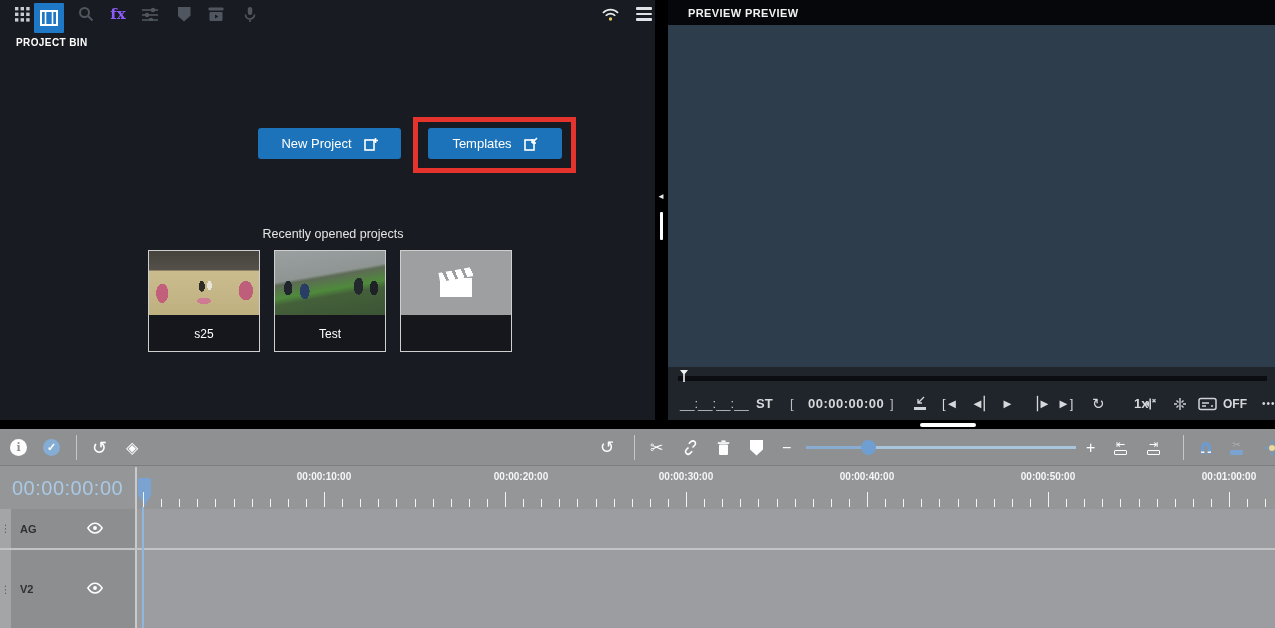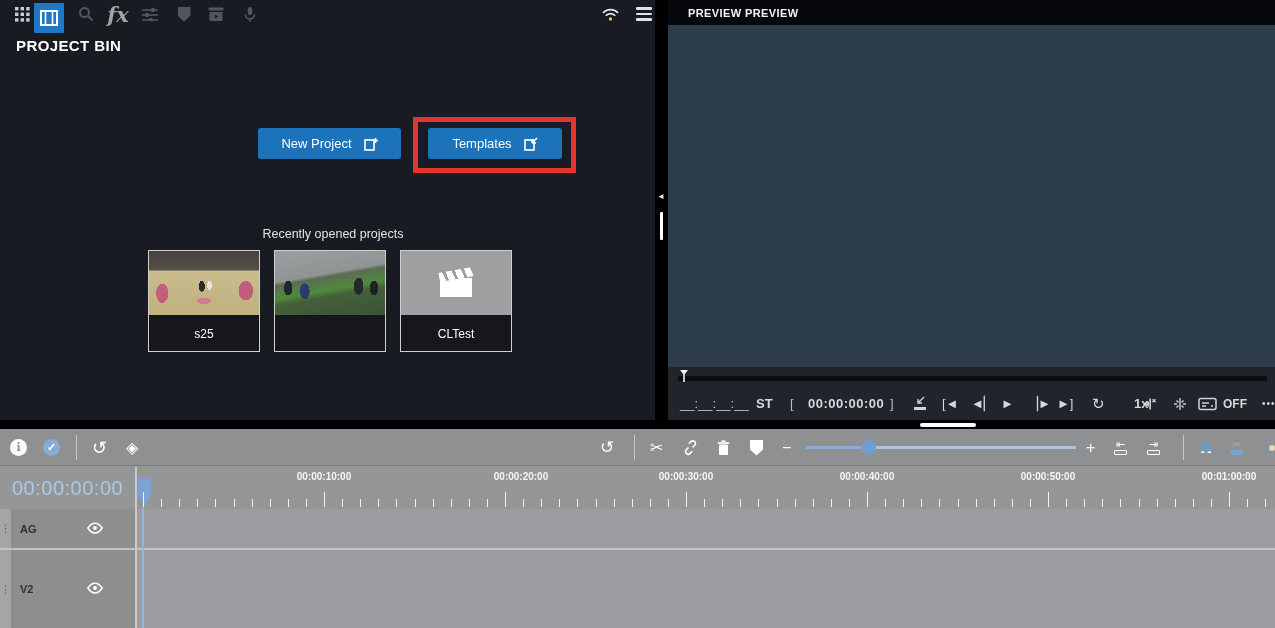--- a/index.html
+++ b/index.html
@@ -6,22 +6,22 @@
   body { background:#000; }
   .root { position:relative; width:1275px; height:628px; background:#000; overflow:hidden;
           font-family:"Liberation Sans", sans-serif; -webkit-font-smoothing:antialiased; }
 
   
   .left-panel { position:absolute; left:0; top:0; width:655px; height:420px; background:#181b21; }
   .lp-toolbar { position:absolute; left:0; top:0; width:655px; height:34px; }
   .tool { position:absolute; top:4; width:28px; height:28px; display:flex; align-items:center; justify-content:center; color:#4e545f; cursor:pointer; }
   .tool svg { display:block; }
   .tool.active-bg { background:#1e78c6; width:30px; height:30px; top:3px; border-radius:1px; }
-  .fx-glyph { font-family:"DejaVu Serif", serif; font-style:italic; font-weight:bold; font-size:21px; color:#a3a3a3; }
-  .lp-title { position:absolute; left:16px; top:37px; font-size:15px; font-weight:bold; color:#fff; letter-spacing:.4px; }
+  .fx-glyph { font-family:"DejaVu Serif", serif; font-weight:bold; font-size:15px; color:#8b5cf6; }
+  .lp-title { position:absolute; left:16px; top:37px; font-size:10px; font-weight:bold; color:#fff; letter-spacing:.4px; }
   .btn { position:absolute; top:128px; height:31px; background:#1c73ba; border-radius:3px; color:#fff;
          font-size:13px; display:flex; align-items:center; justify-content:center; gap:12px; cursor:pointer; }
   .btn svg { display:block; }
   .red-box { position:absolute; left:413px; top:117px; width:163px; height:56px; border:5px solid #e5332e; }
   .recent-title { position:absolute; left:148px; top:227px; width:370px; text-align:center; font-size:12.5px; color:#e5e5e5; }
   .card { position:absolute; top:250px; width:112px; height:102px; border:1px solid #cfcfcf; background:#15171c; cursor:pointer; }
   .thumb { width:110px; height:64px; position:relative; overflow:hidden; }
   .thumb-s25 { background:
       radial-gradient(10px 16px at 12% 66%, #c2607b 60%, rgba(0,0,0,0) 61%),
       radial-gradient(12px 16px at 88% 62%, #bf5e7a 60%, rgba(0,0,0,0) 61%),
@@ -205,27 +205,27 @@
     <div class="red-box"></div>
 
     <div class="recent-title">Recently opened projects</div>
 
     <div class="card" style="left:148px;">
       <div class="thumb thumb-s25"></div>
       <div class="card-label">s25</div>
     </div>
     <div class="card" style="left:274px;">
       <div class="thumb thumb-test"></div>
+      <div class="card-label">Test</div>
     </div>
     <div class="card" style="left:400px;">
       <div class="thumb thumb-cl">
         <div class="clap-top"></div>
           <div class="clap-body"></div>
       </div>
-      <div class="card-label">CLTest</div>
     </div>
   </div>
 
   <div class="v-gutter">
     <div class="collapse-arrow">◄</div>
     <div class="v-handle"></div>
   </div>
 
   <div class="source-panel">
     <div class="sp-header">PREVIEW PREVIEW</div>

